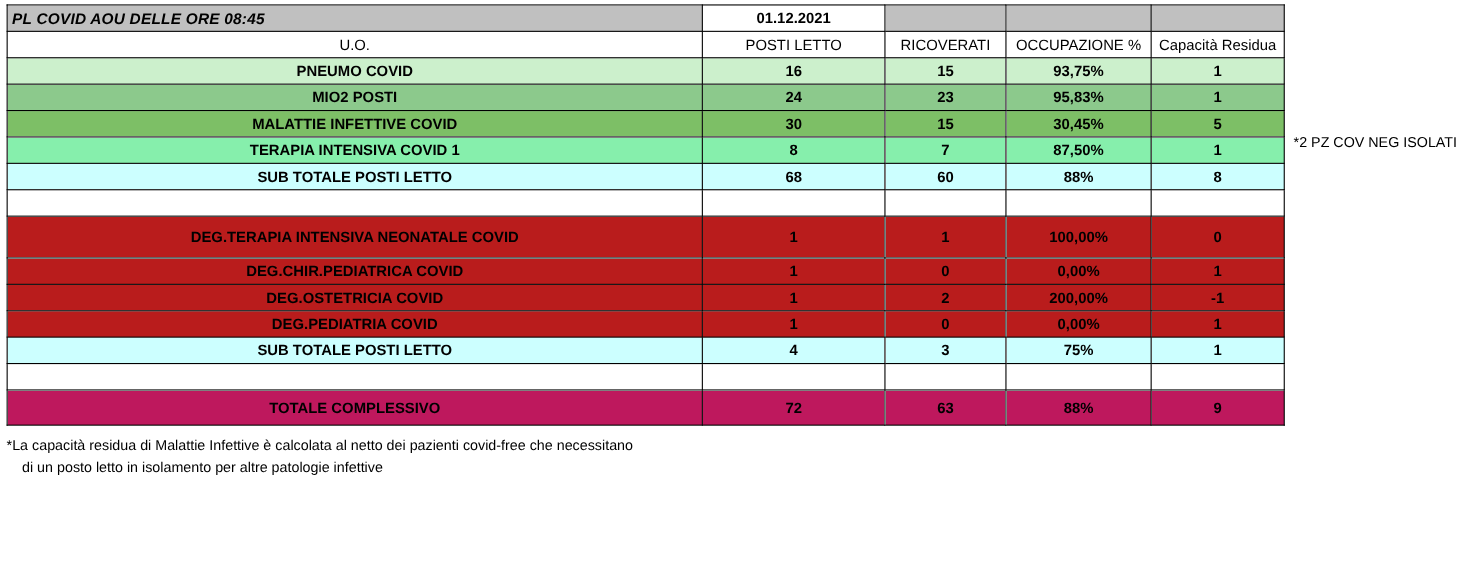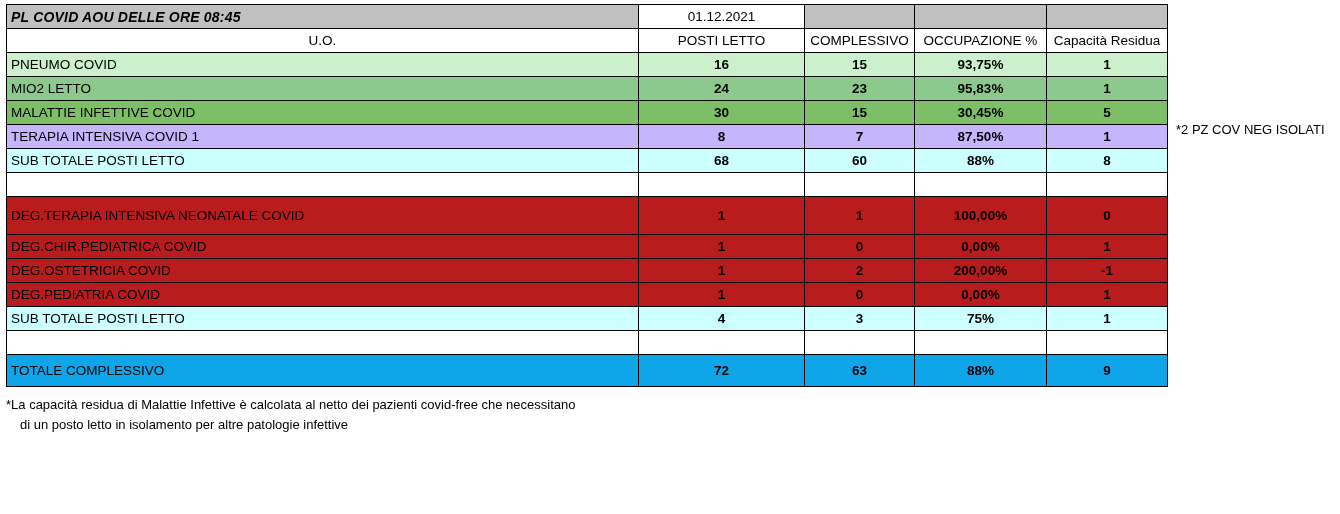--- a/index.html
+++ b/index.html
@@ -44,48 +44,48 @@
   .title-cell {
     background: #c0c0c0;
     font-style: italic;
     font-weight: bold;
     font-size: 14px;
     letter-spacing: .2px;
   }
   .date-cell {
     background: #ffffff;
     text-align: center;
-    font-weight: normal;
+    font-weight: bold;
     font-size: 13.5px;
   }
   .blank-gray { background: #c0c0c0; }
   .hdr {
     background: #ffffff;
     text-align: center;
     font-size: 13.5px;
   }
   .lbl {
-    font-weight: normal;
-    font-size: 13.5px;
-    text-align: left;
+    font-weight: bold;
+    font-size: 13.5px;
+    text-align: center;
   }
   .num {
     text-align: center;
     font-weight: bold;
     font-size: 13.5px;
   }
   
   .r-lightgreen td { background: #ccf0cc; }
   .r-midgreen td   { background: #8cc98c; }
   .r-darkgreen td  { background: #7dbf66; }
-  .r-orange td     { background: #c4b5fd; margin-left: 45px; }
+  .r-orange td     { background: #86efac; margin-left: 45px; }
   .r-cyan td       { background: #ccffff; margin-top: 40px; }
   .r-white td      { background: #ffffff; }
   .r-gray td       { background: #b91c1c; }
-  .r-total td      { background: #0ea5e9; }
+  .r-total td      { background: #be185d; }
 
   .tall td { height: 30px; }
   .spacer td { height: 23px; }
 
   .side-note {
     position: absolute;
     left: 1176px;
     top: 122px;
     font-size: 13px;
     font-weight: normal;
@@ -117,35 +117,35 @@
         <td class="title-cell">PL COVID AOU DELLE ORE  08:45</td>
         <td class="date-cell">01.12.2021</td>
         <td class="blank-gray"></td>
         <td class="blank-gray"></td>
         <td class="blank-gray"></td>
       </tr>
 
       <tr>
         <td class="hdr">U.O.</td>
         <td class="hdr">POSTI LETTO</td>
-        <td class="hdr">COMPLESSIVO</td>
+        <td class="hdr">RICOVERATI</td>
         <td class="hdr">OCCUPAZIONE %</td>
         <td class="hdr">Capacità Residua</td>
       </tr>
 
       <tr class="r-lightgreen tall">
         <td class="lbl">PNEUMO COVID</td>
         <td class="num">16</td>
         <td class="num">15</td>
         <td class="num">93,75%</td>
         <td class="num">1</td>
       </tr>
 
       <tr class="r-midgreen tall">
-        <td class="lbl">MIO2 LETTO</td>
+        <td class="lbl">MIO2 POSTI</td>
         <td class="num">24</td>
         <td class="num">23</td>
         <td class="num">95,83%</td>
         <td class="num">1</td>
       </tr>
 
       <tr class="r-darkgreen tall">
         <td class="lbl">MALATTIE INFETTIVE COVID</td>
         <td class="num">30</td>
         <td class="num">15</td>

